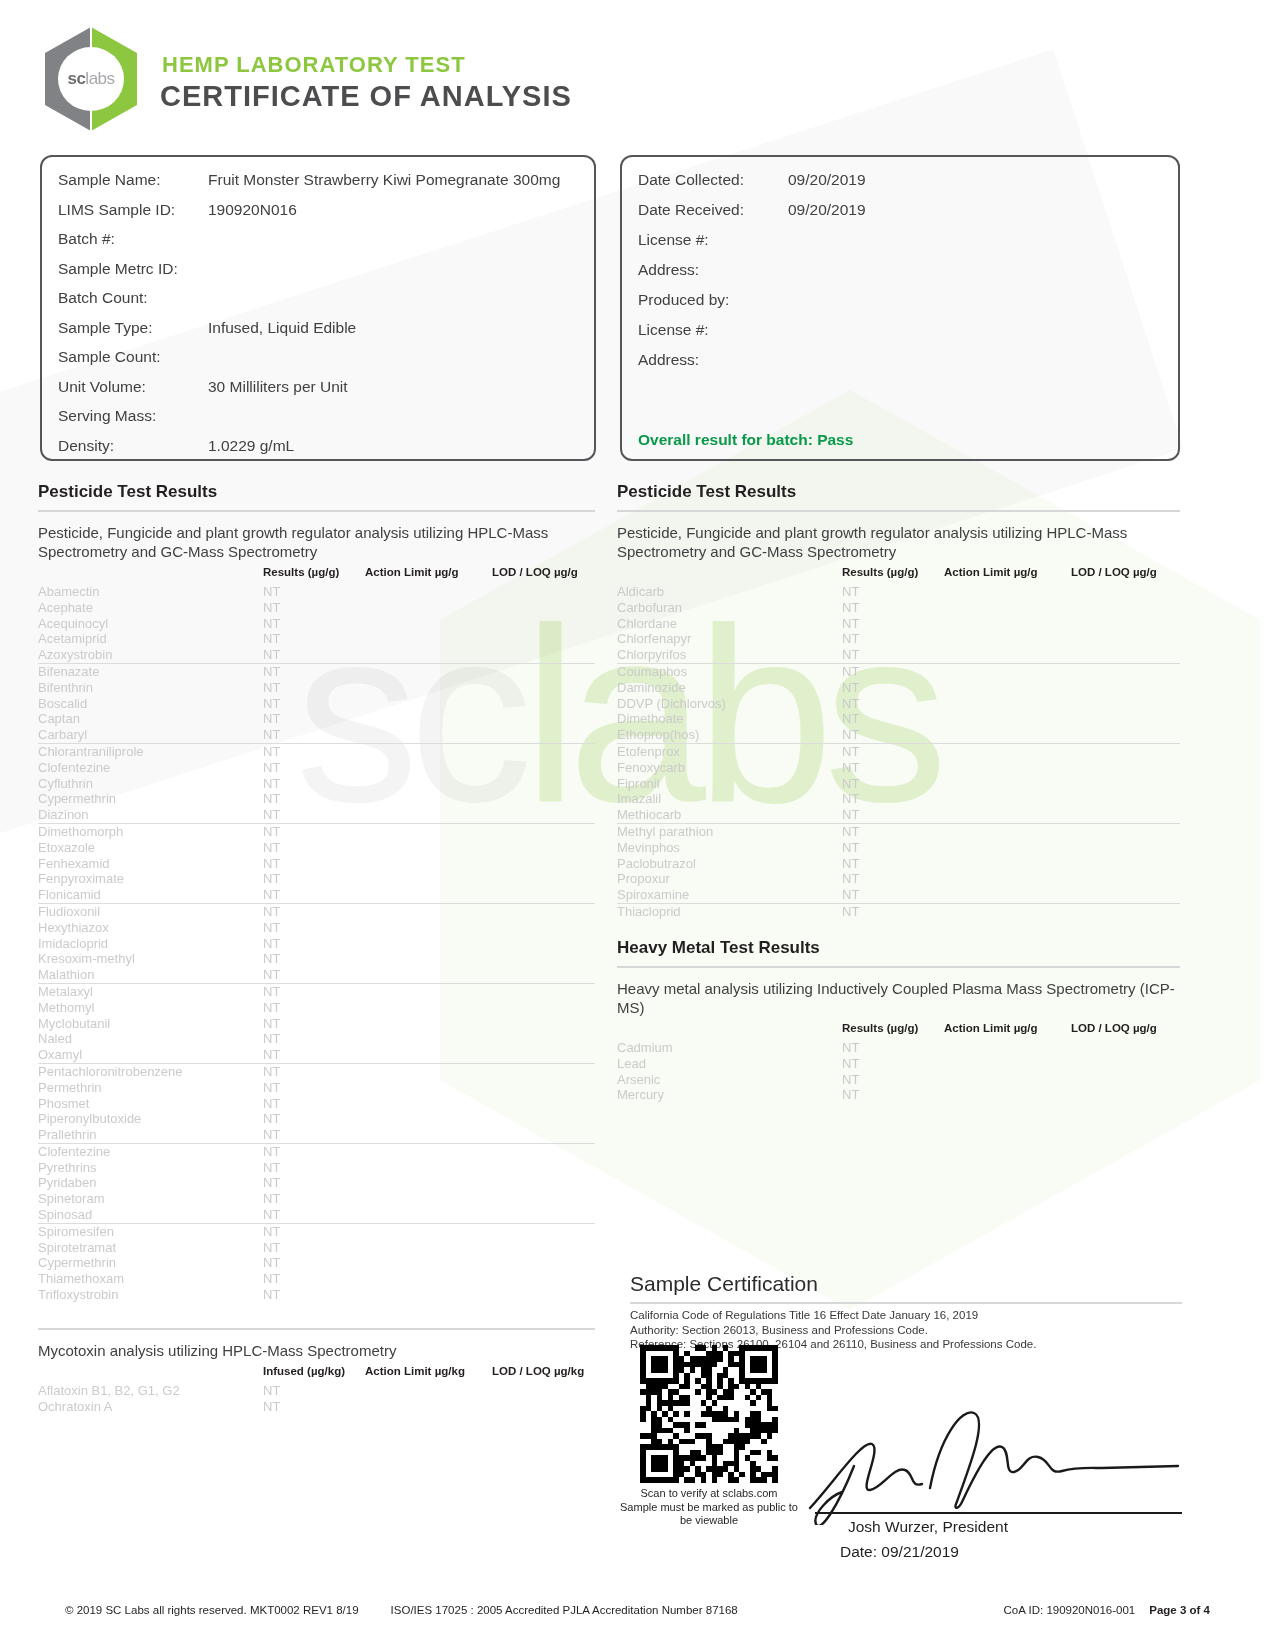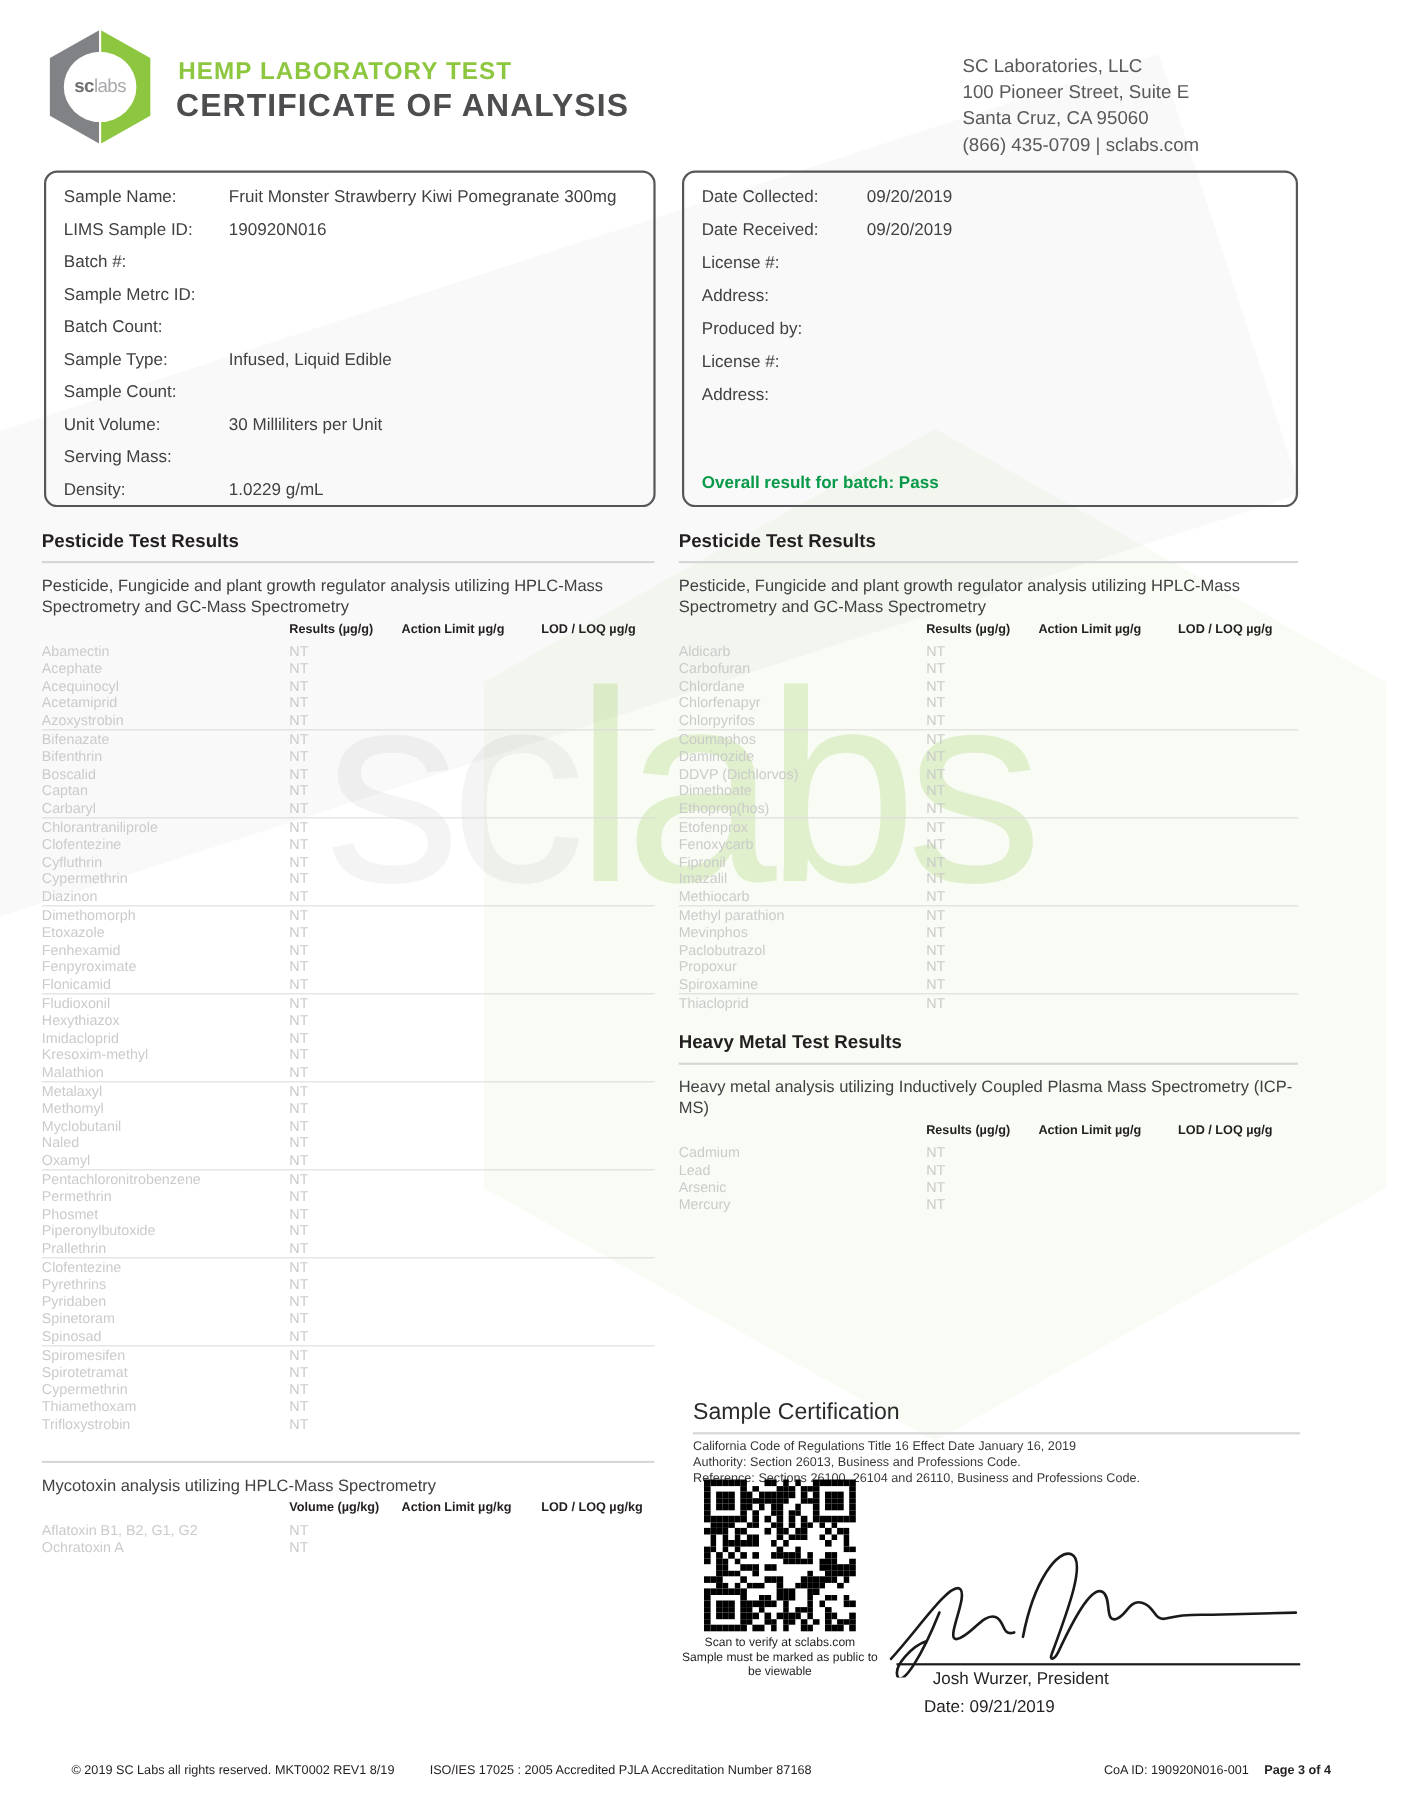--- a/index.html
+++ b/index.html
@@ -99,26 +99,20 @@
       <div class="hex-left"></div>
       <div class="hex-right"></div>
     </div>
     <div class="logo-circle">
         <span class="logo-sc">sc</span>
         <span class="logo-labs">labs</span>
       </div>
   </div>
   <div class="title1">HEMP LABORATORY TEST</div>
   <div class="title2">CERTIFICATE OF ANALYSIS</div>
-  <div class="lab-info">
-    <div>SC Laboratories, LLC</div>
-    <div>100 Pioneer Street, Suite E</div>
-    <div>Santa Cruz, CA 95060</div>
-    <div>(866) 435-0709  |  sclabs.com</div>
-  </div>
 
   <div class="info-box" id="box-sample">
     <div>
         <div class="info-row">
           <span class="info-label">Sample Name:</span>
           <span class="info-value">Fruit Monster Strawberry Kiwi Pomegranate 300mg</span>
         </div>
         <div class="info-row">
           <span class="info-label">LIMS Sample ID:</span>
           <span class="info-value">190920N016</span>
@@ -508,21 +502,21 @@
           <span class="a-name">Mercury</span>
           <span class="a-res">NT</span>
         </div>
       </div>
   </div>
 
   <div class="section" id="myco">
     <hr class="sec-rule">
     <div class="sec-desc">Mycotoxin analysis utilizing HPLC-Mass Spectrometry</div>
     <div class="col-heads">
-      <span class="c1">Volume (µg/kg)</span>
+      <span class="c1">Infused (µg/kg)</span>
       <span class="c2">Action Limit µg/kg</span>
       <span class="c3">LOD / LOQ µg/kg</span>
     </div>
     <div class="analyte-list">
         <div class="a-row">
           <span class="a-name">Aflatoxin B1, B2, G1, G2</span>
           <span class="a-res">NT</span>
         </div>
         <div class="a-row">
           <span class="a-name">Ochratoxin A</span>

